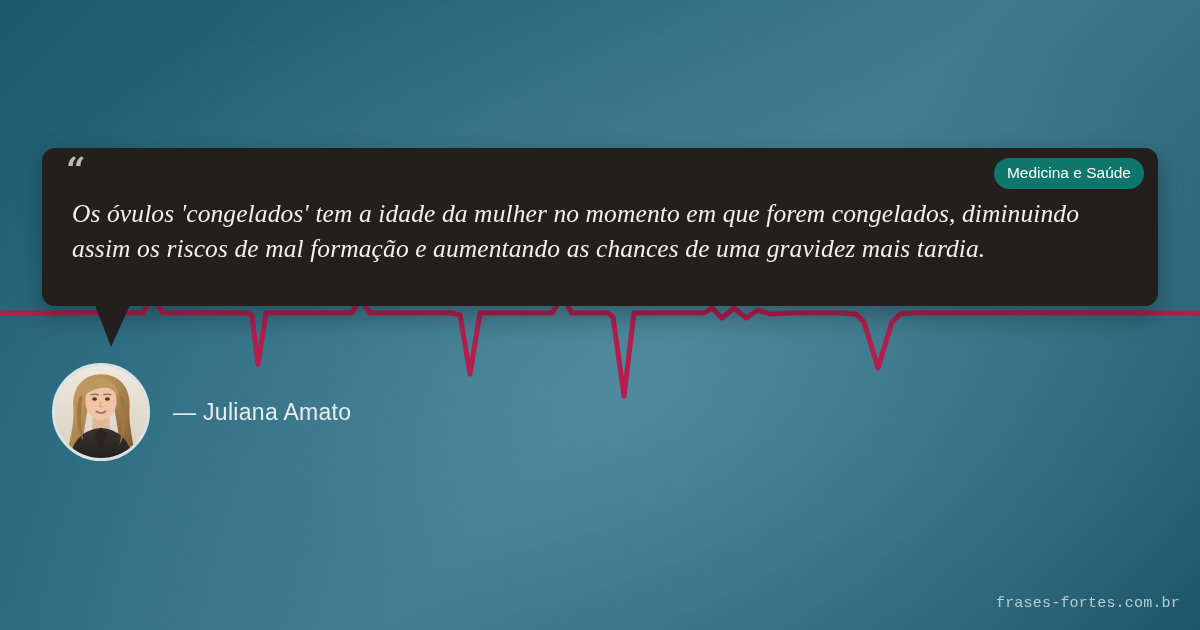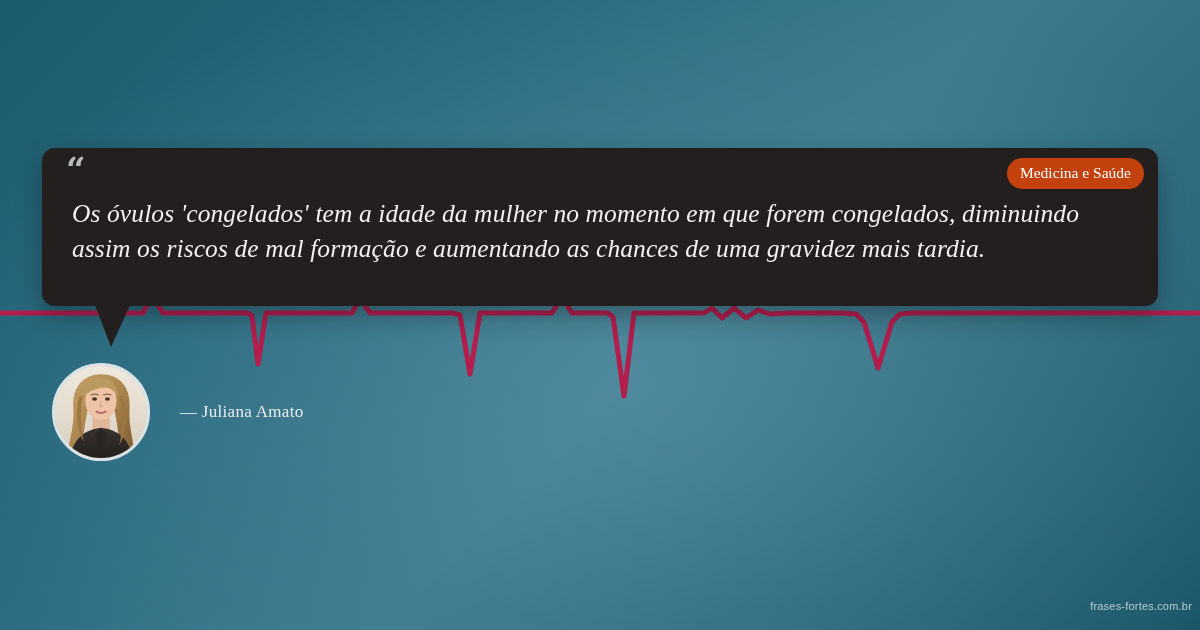--- a/index.html
+++ b/index.html
@@ -62,23 +62,23 @@
     font-size:34px;
     font-weight:700;
     color:#b9b9b9;
     letter-spacing:1px;
     line-height:1;
   }
 
   .badge {
     position:absolute;
     right:14px; top:10px;
-    background:#c2410c;
+    background:#0f766e;
     color:#ffffff;
-    font-family:Liberation Serif, serif;
+    font-family:Liberation Sans, sans-serif;
     font-size:15.5px;
     line-height:1;
     padding:7px 13px 8px 13px;
     border-radius:999px;
     white-space:nowrap;
   }
 
   .quote-text {
     position:absolute;
     left:30px; top:48px;
@@ -103,35 +103,35 @@
     width:98px; height:98px;
     border-radius:50%;
     overflow:hidden;
     border:3px solid #d9e2e6;
     flex:0 0 auto;
     background:#ded6c8;
   }
   #avatar svg { display:block; width:100%; height:100%; }
 
   .author-name {
-    margin-left:30px;
+    margin-left:23px;
     color:#e7edf0;
-    font-family:Liberation Serif, serif;
-    font-size:17px;
+    font-family:Liberation Sans, sans-serif;
+    font-size:23px;
     letter-spacing:0.3px;
     white-space:nowrap;
   }
 
   
   .watermark {
     position:absolute;
-    right:8px; bottom:18px;
+    right:20px; bottom:18px;
     color:#b9cbd2;
-    font-family:Liberation Sans, sans-serif;
-    font-size:11px;
+    font-family:Liberation Mono, monospace;
+    font-size:15px;
     letter-spacing:0.2px;
   }
 </style>
 </head>
 <body>
 
 <div id="stage">
 
   <svg id="ekg" viewBox="0 0 1200 160" preserveAspectRatio="none" aria-hidden="true">
     <path d="M0,57 L86,57 L104,57 L120,57 L143,57 L152,40 L163,57 L182,57

